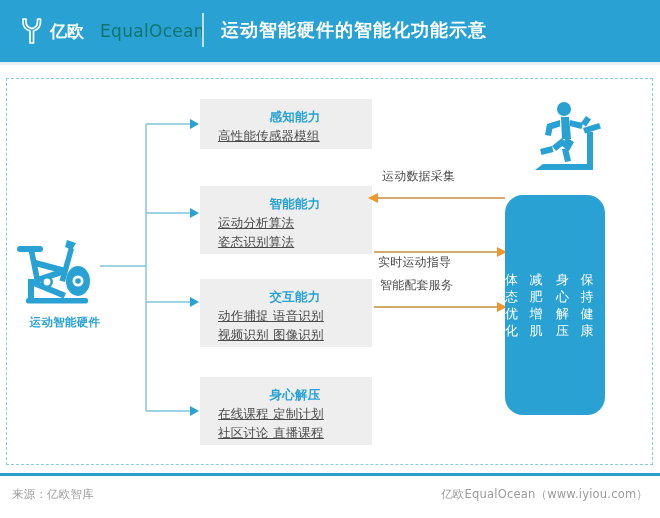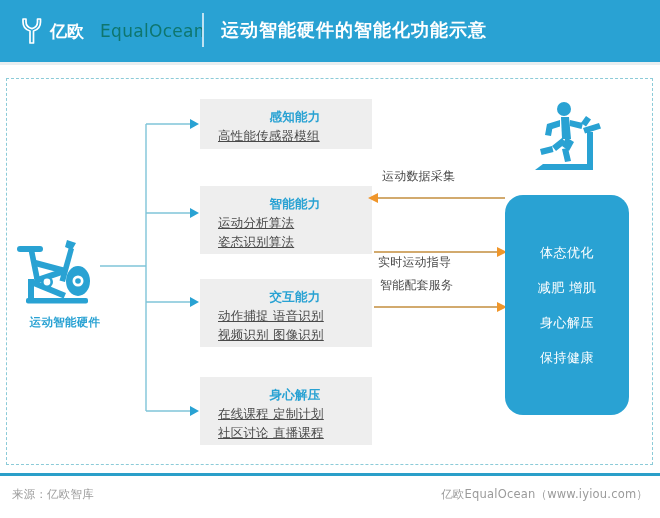--- a/index.html
+++ b/index.html
@@ -140,25 +140,25 @@
     text-align: right;
   }
   #flow-label-0 { left: 382px; top: 168px; }
   #flow-label-1 { left: 378px; top: 222px; margin-top: 32px; }
   #flow-label-2 { left: 380px; top: 277px; }
 
   
   .outcome-panel {
     position: absolute;
     left: 505px; top: 195px;
-    width: 124px; height: 220px;
+    width: 100px; height: 220px;
     background: #29a2d3;
     border-radius: 18px;
     display: flex;
-    flex-direction: column;
+    flex-direction: row;
     align-items: center;
     justify-content: center;
   }
   .outcome-item {
     color: #ffffff;
     font-size: 13px;
     letter-spacing: 0.5px;
     line-height: 17px;
     margin: 9px 0;
   }

